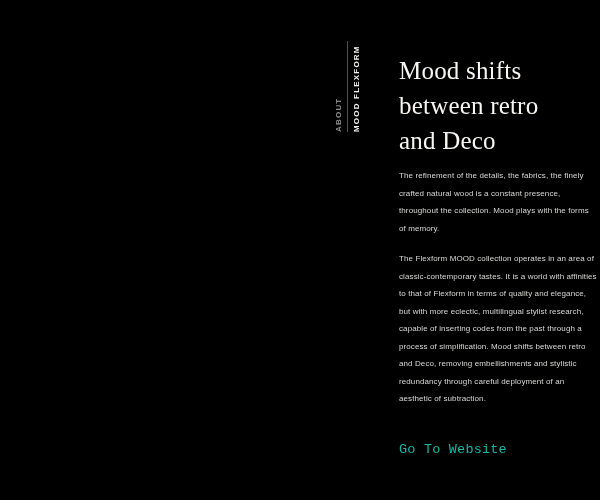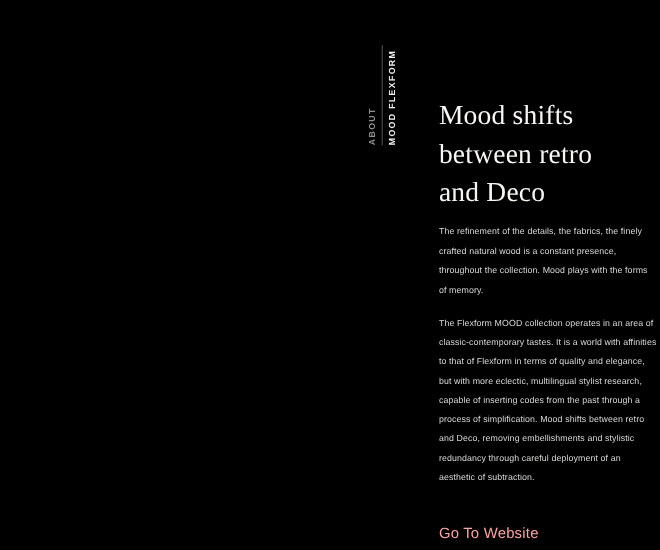--- a/index.html
+++ b/index.html
@@ -33,21 +33,21 @@
     top: 41px;
     width: 1px;
     height: 91px;
     background: #505050;
   }
 
   
   .content {
     position: absolute;
     left: 399px;
-    top: 88px;
+    top: 53px;
     width: 200px;
   }
   .content h1 {
     margin: 0;
     font-family: "Liberation Serif", "DejaVu Serif", serif;
     font-weight: 400;
     font-size: 25px;
     line-height: 35px;
     letter-spacing: 0.2px;
     color: #f7f6f3;
@@ -58,25 +58,25 @@
     font-size: 8px;
     line-height: 17.5px;
     letter-spacing: 0.1px;
     color: #d8d8d6;
     white-space: pre-line;
   }
   .content p:first-of-type { margin-top: 9px; }
   .content p:last-of-type  { margin-bottom: 8px; }
   .website-link {
     display: inline-block;
-    font-family: Liberation Sans, sans-serif;
+    font-family: Liberation Mono, monospace;
     font-size: 13.5px;
     line-height: 19px;
     letter-spacing: 0.2px;
-    color: #fca5a5;
+    color: #14b8a6;
     text-decoration: none;
     cursor: pointer;
     margin-top: 24px;
   }
 </style>
 </head>
 <body>
 
 <div class="stage">
 

